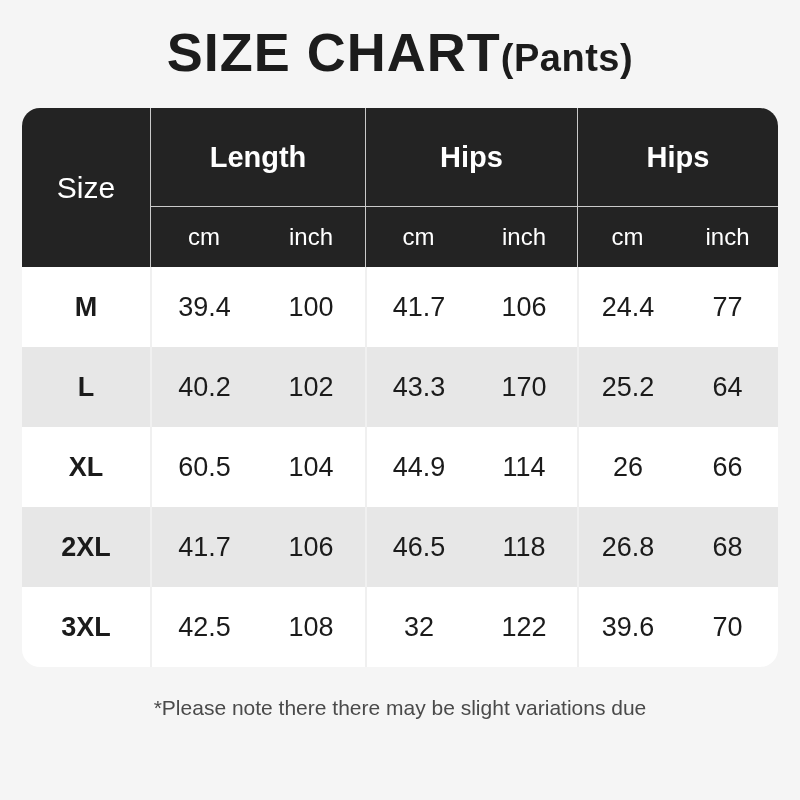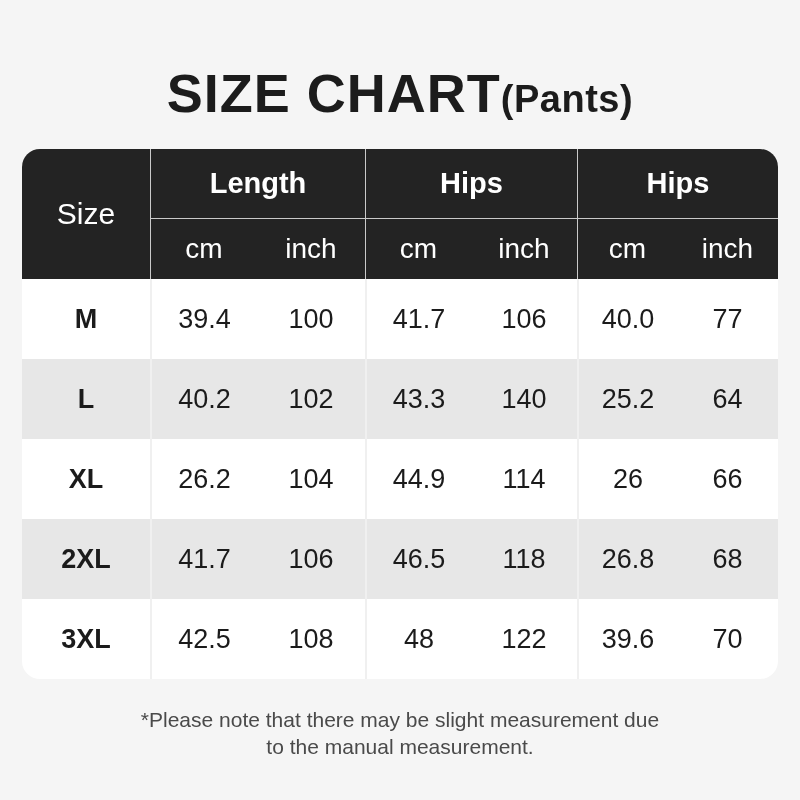--- a/index.html
+++ b/index.html
@@ -13,21 +13,21 @@
   }
   * { margin: 0; padding: 0; box-sizing: border-box; }
   html, body {
     width: 800px; height: 800px;
     background: var(--page-bg);
     font-family: "Liberation Sans", sans-serif;
     overflow: hidden;
   }
   .page {
     width: 800px; height: 800px;
-    padding-top: 62px;
+    padding-top: 21px;
   }
   h1.title {
     text-align: center;
     color: #1c1c1c;
     font-weight: 800;
     font-size: 54px;
     line-height: 1.15;
     letter-spacing: 1px;
     white-space: nowrap;
   }
@@ -48,32 +48,32 @@
     table-layout: fixed;
   }
   thead th {
     background: var(--header-bg);
     color: #ffffff;
     text-align: center;
     vertical-align: middle;
     font-weight: 400;
   }
   tr.group-row th.group {
-    height: 70px;
+    height: 99px;
     font-size: 29px;
     font-weight: 600;
     border-bottom: 1px solid var(--header-divider);
   }
   th.size-th {
     font-size: 30px;
     font-weight: 400;
   }
   tr.unit-row th {
     height: 60px;
-    font-size: 28px;
+    font-size: 24px;
     font-weight: 400;
   }
   .hline { border-left: 1px solid var(--header-divider); }
   tbody tr { background: #ffffff; }
   tbody tr.alt { background: var(--stripe-bg); }
   tbody td {
     height: 80px;
     text-align: center;
     vertical-align: middle;
     font-size: 27px;
@@ -126,61 +126,60 @@
           <th>inch</th>
         </tr>
       </thead>
       <tbody>
         <tr>
           <td class="size">M</td>
           <td class="bline">39.4</td>
           <td>100</td>
           <td class="bline">41.7</td>
           <td>106</td>
-          <td class="bline">40.0</td>
+          <td class="bline">24.4</td>
           <td>77</td>
         </tr>
         <tr class="alt">
           <td class="size">L</td>
           <td class="bline">40.2</td>
           <td>102</td>
           <td class="bline">43.3</td>
-          <td>140</td>
+          <td>170</td>
           <td class="bline">25.2</td>
           <td>64</td>
         </tr>
         <tr>
           <td class="size">XL</td>
-          <td class="bline">26.2</td>
+          <td class="bline">60.5</td>
           <td>104</td>
           <td class="bline">44.9</td>
           <td>114</td>
           <td class="bline">26</td>
           <td>66</td>
         </tr>
         <tr class="alt">
           <td class="size">2XL</td>
           <td class="bline">41.7</td>
           <td>106</td>
           <td class="bline">46.5</td>
           <td>118</td>
           <td class="bline">26.8</td>
           <td>68</td>
         </tr>
         <tr>
           <td class="size">3XL</td>
           <td class="bline">42.5</td>
           <td>108</td>
-          <td class="bline">48</td>
+          <td class="bline">32</td>
           <td>122</td>
           <td class="bline">39.6</td>
           <td>70</td>
         </tr>
       </tbody>
     </table>
   </div>
 
   <p class="note">
-    <span>*Please note that there may be slight measurement due</span><br>
-    <span>to the manual measurement.</span>
+    <span>*Please note there there may be slight variations due</span><br>
   </p>
 
 </div>
 
 </body></html>

